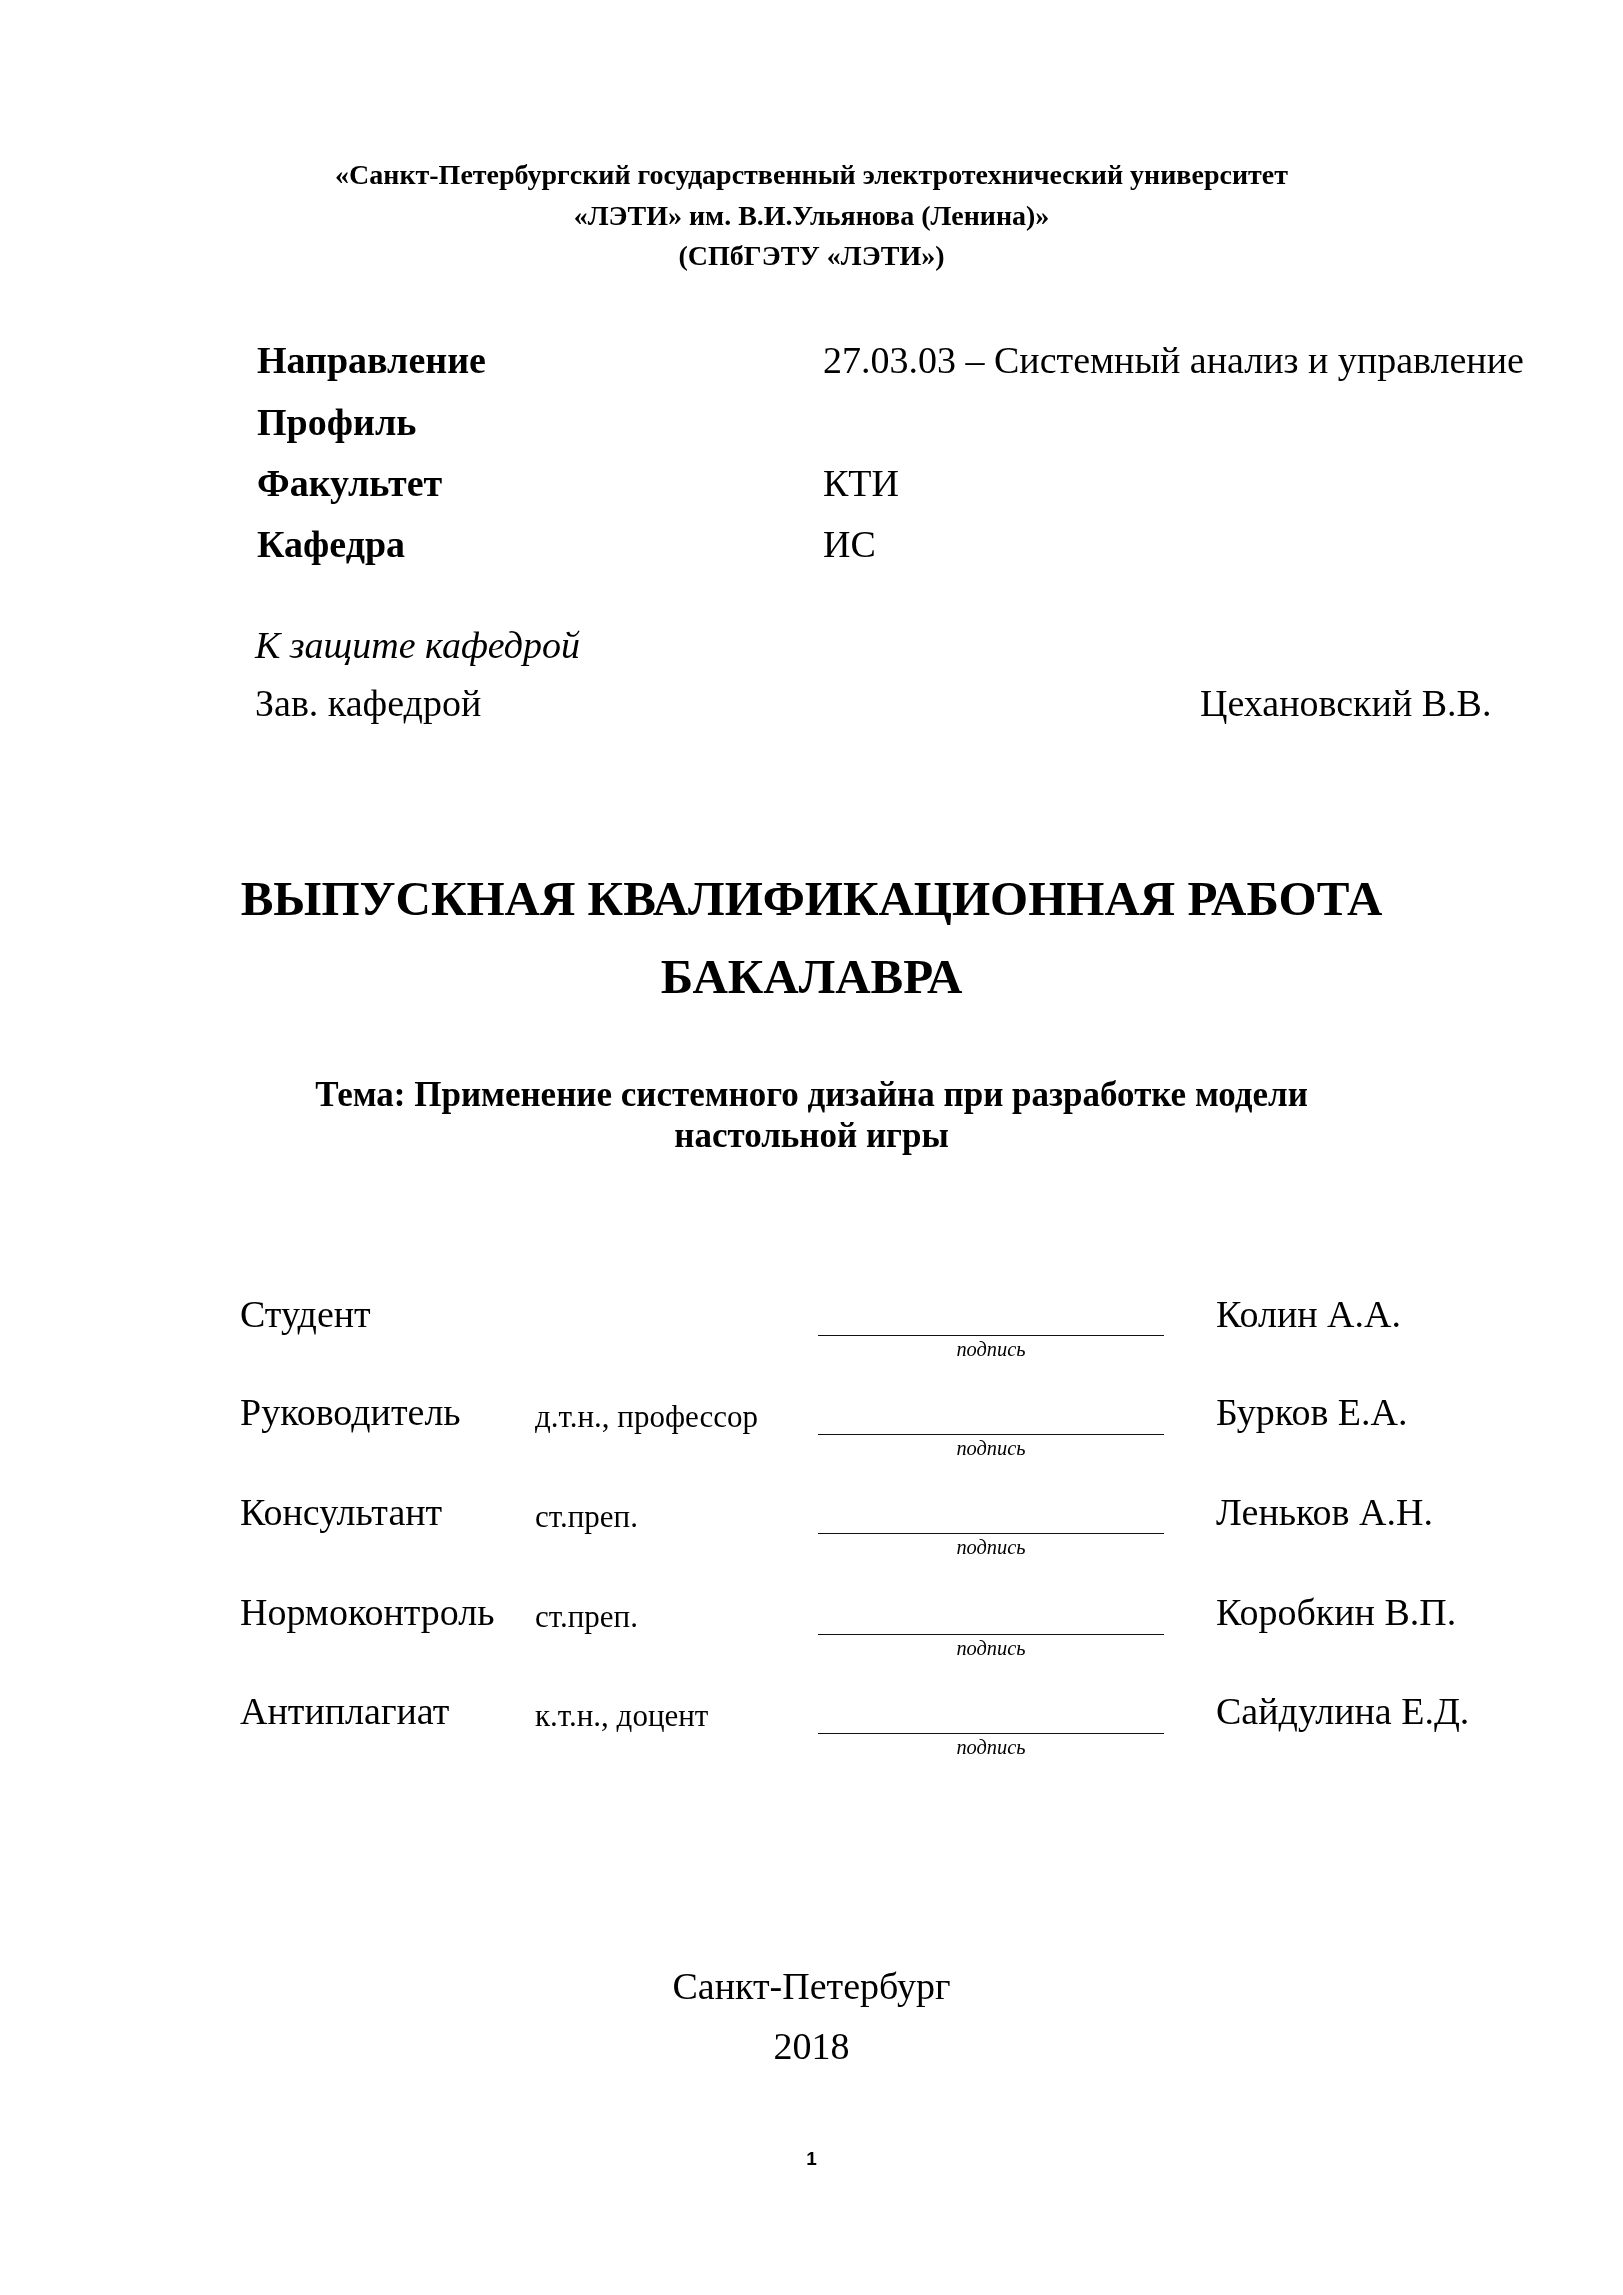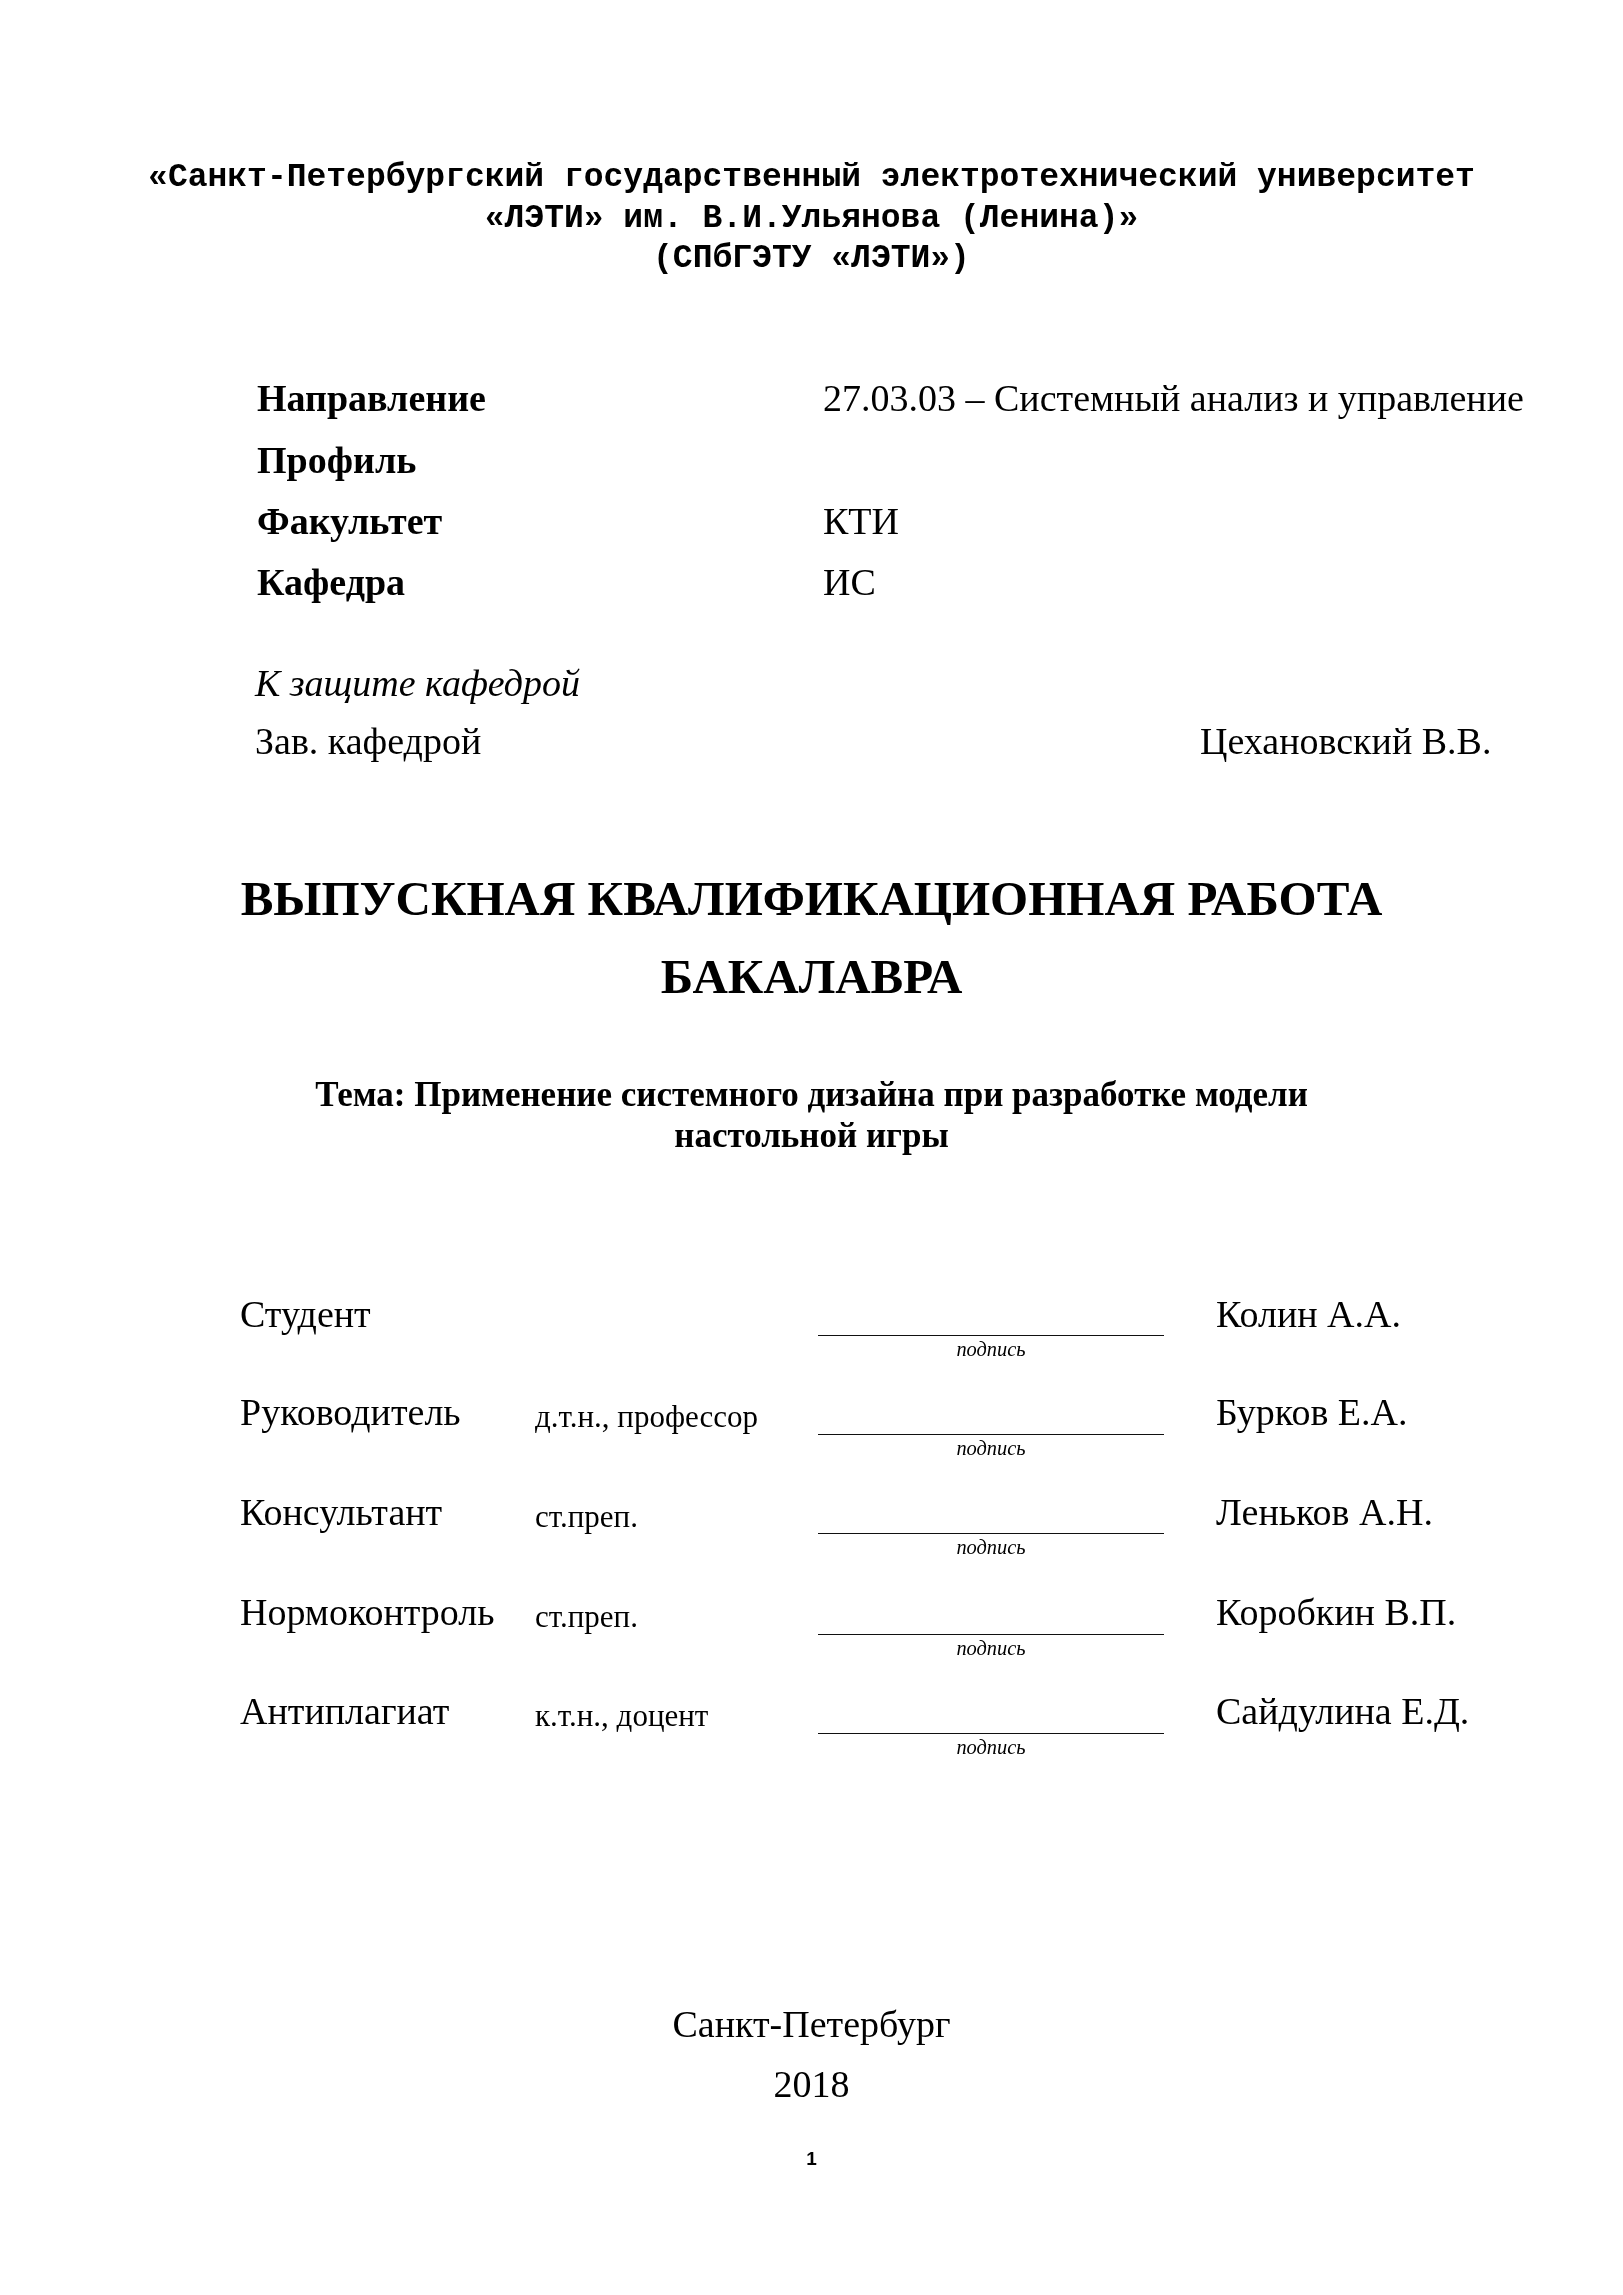--- a/index.html
+++ b/index.html
@@ -1,21 +1,21 @@
 <!DOCTYPE html>
 <html style="font-size:12.6px"><head>
 <meta charset="utf-8">
 <style>
   html, body { margin: 0; padding: 0; background: #ffffff; }
   body { width: 1623px; height: 2295px; position: relative; overflow: hidden; color: #000; }
   .serif { font-family: "Liberation Serif", "DejaVu Serif", serif; }
   .t { position: absolute; line-height: 1; white-space: nowrap; margin: 0; }
   .center { left: 0; width: 1623px; text-align: center; }
-  .hdr { font-size: 33px; font-weight: bold; font-family: Liberation Mono, monospace; }
-  .info { font-size: 38px; margin-top: 38px; }
+  .hdr { font-size: 28px; font-weight: bold; }
+  .info { font-size: 38px; }
   .bold { font-weight: bold; }
   .ital { font-style: italic; }
   .title { font-size: 49px; font-weight: bold; }
   .topic { font-size: 35px; font-weight: bold; }
   .row-label { font-size: 38px; left: 240px; }
   .row-role { font-size: 31px; width: 283px; left: 535px; text-align: left; }
   .row-name { font-size: 38px; left: 1216px; }
   .sig-line { position: absolute; left: 818px; width: 346px; height: 0; border-top: 1.6px solid #111; }
   .sig-caption { font-size: 20.4px; font-style: italic; left: 818px; width: 346px; text-align: center; }
   .pagenum { font-family: "Liberation Sans", "DejaVu Sans", sans-serif; font-size: 19px; font-weight: bold; }

